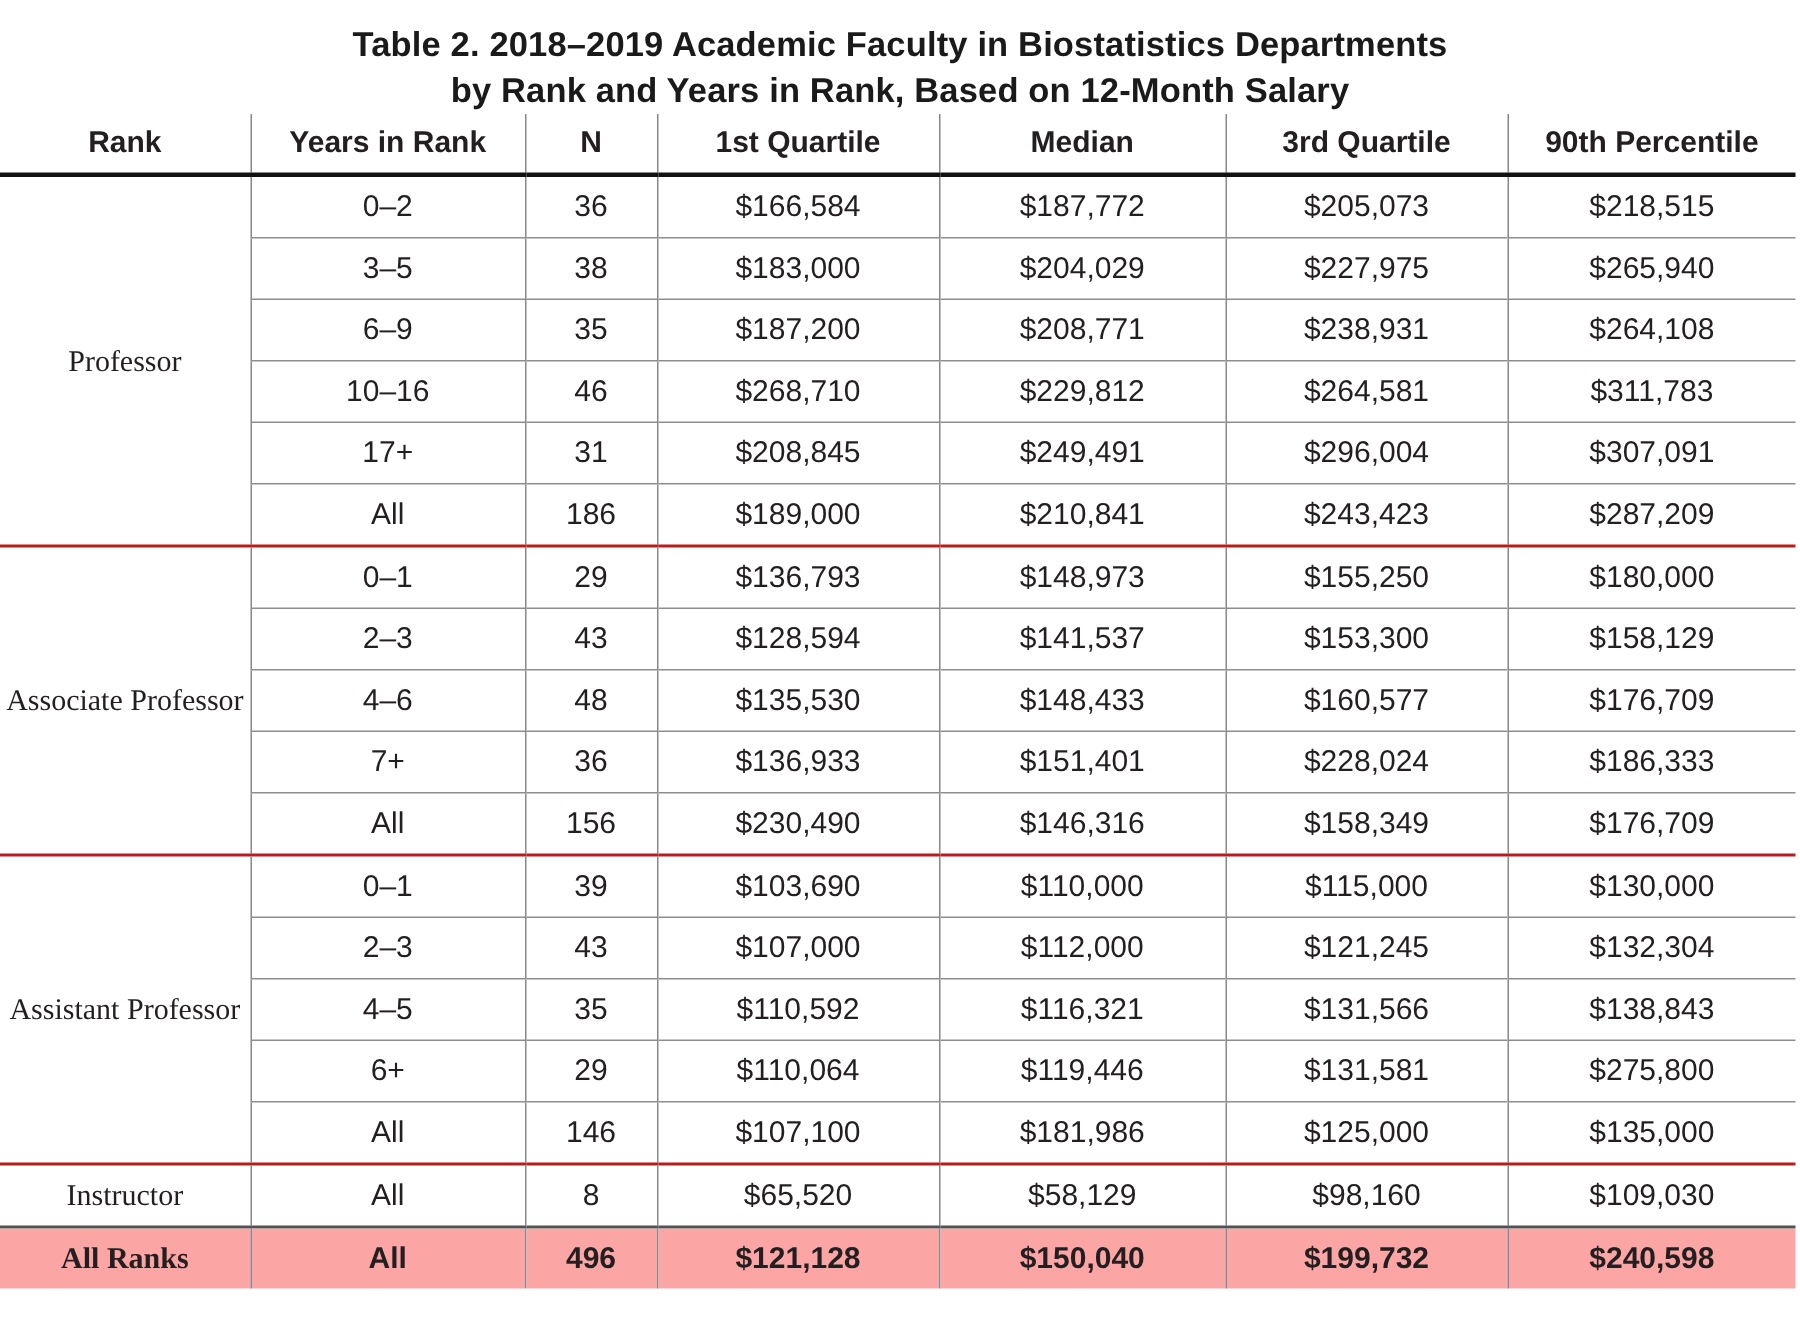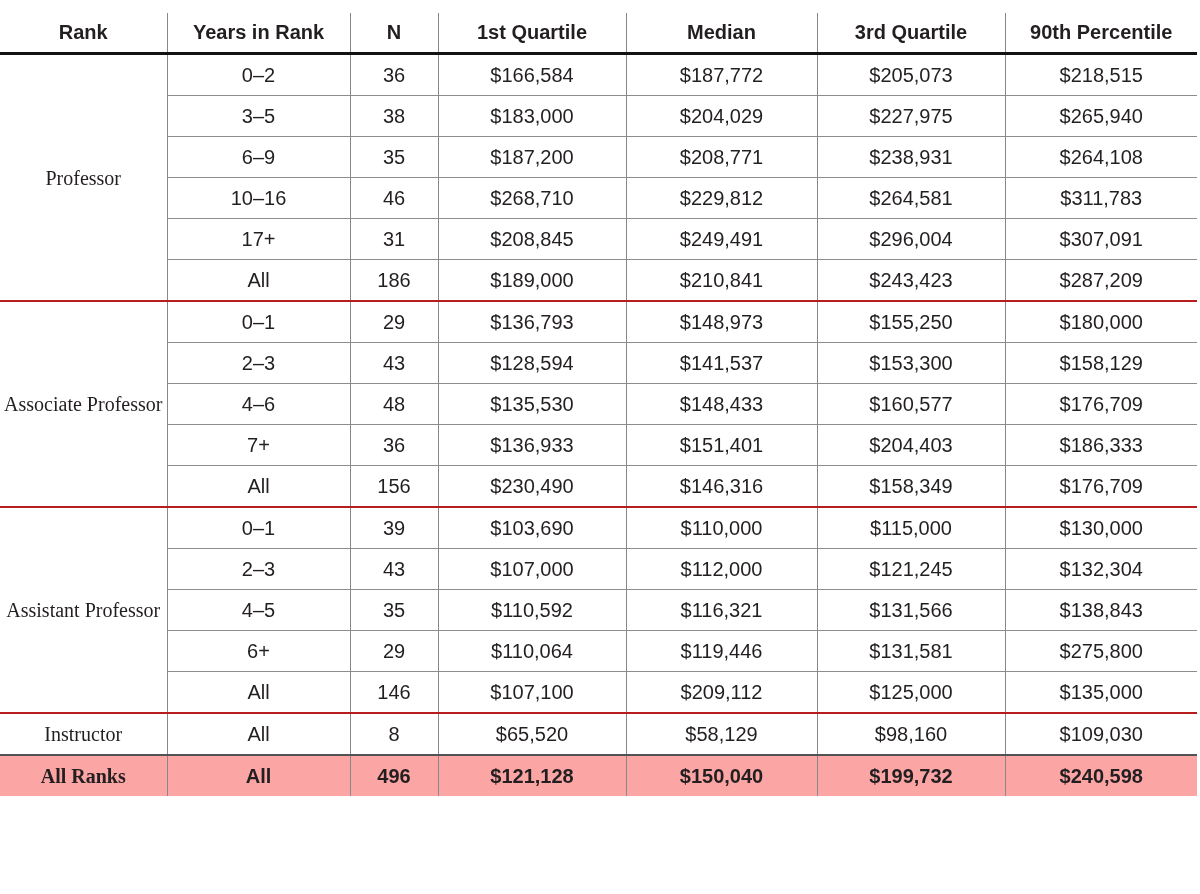--- a/index.html
+++ b/index.html
@@ -23,21 +23,21 @@
     font-weight: bold;
     font-size: 23px;
     line-height: 31px;
     color: #1a1a1a;
     letter-spacing: 0.1px;
   }
   table.salary {
     border-collapse: collapse;
     table-layout: fixed;
     width: 1197px;
-    margin-top: 13px;
+    margin-top: 0;
   }
   table.salary td, table.salary th {
     padding: 0;
     height: 40px;
     font-size: 20px;
     font-weight: normal;
     text-align: center;
     vertical-align: middle;
     white-space: nowrap;
     overflow: hidden;
@@ -69,20 +69,24 @@
     border-top: 2px solid #525254;
     background: #fca5a5;
     font-weight: bold;
   }
 </style>
 </head>
 <body>
 
 <div class="page">
 
+  <div class="title-block">
+    <div>Table 2. 2018–2019 Academic Faculty in Biostatistics Departments</div>
+    <div>by Rank and Years in Rank, Based on 12-Month Salary</div>
+  </div>
 
   <table class="salary">
     <colgroup>
       <col style="width:167px">
         <col style="width:183px">
         <col style="width:88px">
       <col style="width:188px">
         <col style="width:191px">
         <col style="width:188px">
         <col style="width:192px">
@@ -172,21 +176,21 @@
       <td class="vline">$135,530</td>
       <td class="vline">$148,433</td>
       <td class="vline">$160,577</td>
       <td class="vline">$176,709</td>
     </tr>
     <tr class="inner">
       <td class="vline">7+</td>
       <td class="vline">36</td>
       <td class="vline">$136,933</td>
       <td class="vline">$151,401</td>
-      <td class="vline">$204,403</td>
+      <td class="vline">$228,024</td>
       <td class="vline">$186,333</td>
     </tr>
     <tr class="inner">
       <td class="vline">All</td>
       <td class="vline">156</td>
       <td class="vline">$230,490</td>
       <td class="vline">$146,316</td>
       <td class="vline">$158,349</td>
       <td class="vline">$176,709</td>
     </tr>
@@ -221,21 +225,21 @@
       <td class="vline">29</td>
       <td class="vline">$110,064</td>
       <td class="vline">$119,446</td>
       <td class="vline">$131,581</td>
       <td class="vline">$275,800</td>
     </tr>
     <tr class="inner">
       <td class="vline">All</td>
       <td class="vline">146</td>
       <td class="vline">$107,100</td>
-      <td class="vline">$209,112</td>
+      <td class="vline">$181,986</td>
       <td class="vline">$125,000</td>
       <td class="vline">$135,000</td>
     </tr>
 
     <tr class="group-start">
       <td class="rank">Instructor</td>
       <td class="vline">All</td>
       <td class="vline">8</td>
       <td class="vline">$65,520</td>
       <td class="vline">$58,129</td>

